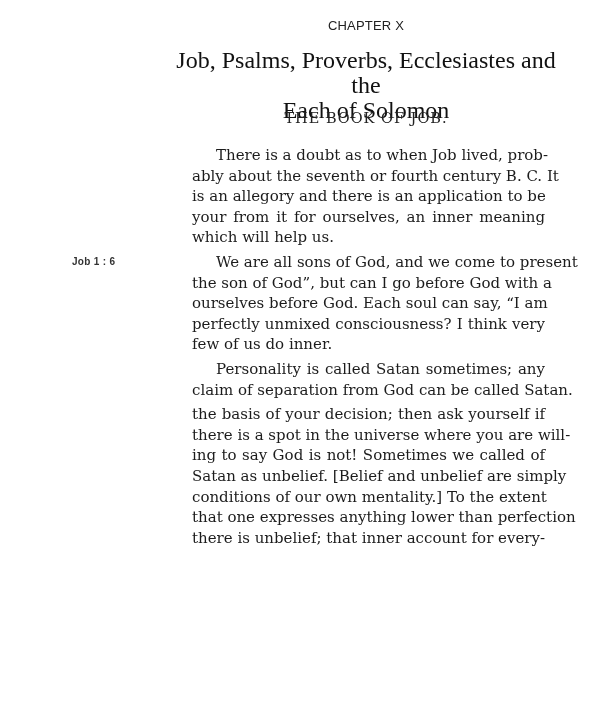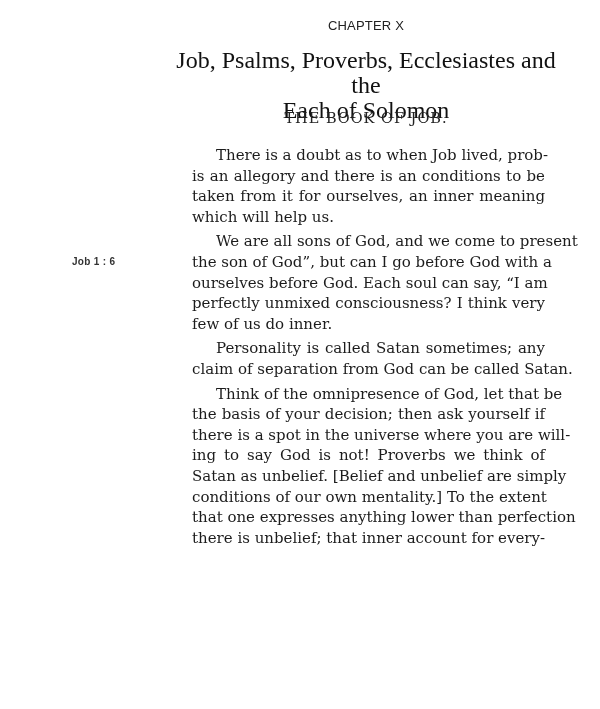--- a/index.html
+++ b/index.html
@@ -45,39 +45,39 @@
     <div>Each of Solomon</div>
   </div>
 
   <div class="subtitle">THE BOOK OF JOB.</div>
 
   <div class="margin-note">Job 1 : 6</div>
 
   <div class="body">
     <div class="para">
       <span class="line" style="padding-left:24px">There is a doubt as to when Job lived, prob-</span>
-      <span class="line">is an allegory and there is an conditions to be</span>
-      <span class="line">taken from it for ourselves, an inner meaning</span>
+      <span class="line">ably about the seventh or fourth century B. C.  It</span>
+      <span class="line">is an allegory and there is an application to be</span>
+      <span class="line">your from it for ourselves, an inner meaning</span>
       <span class="line last">which will help us.</span>
     </div>
     <div class="para">
       <span class="line" style="padding-left:24px">We are all sons of God, and we come to present</span>
       <span class="line">the son of God”, but can I go before God with a</span>
       <span class="line">ourselves before God.  Each soul can say, “I am</span>
       <span class="line">perfectly unmixed consciousness?  I think very</span>
       <span class="line last">few of us do inner.</span>
     </div>
     <div class="para">
       <span class="line" style="padding-left:24px">Personality is called Satan sometimes; any</span>
       <span class="line last">claim of separation from God can be called Satan.</span>
     </div>
     <div class="para">
-      <span class="line" style="padding-left:24px">Think of the omnipresence of God, let that be</span>
       <span class="line">the basis of your decision; then ask yourself if</span>
       <span class="line">there is a spot in the universe where you are will-</span>
-      <span class="line">ing to say God is not!  Proverbs we think of</span>
+      <span class="line">ing to say God is not!  Sometimes we called of</span>
       <span class="line">Satan as unbelief. [Belief and unbelief are simply</span>
       <span class="line">conditions of our own mentality.]  To the extent</span>
       <span class="line">that one expresses anything lower than perfection</span>
       <span class="line">there is unbelief; that inner account for every-</span>
     </div>
   </div>
 </div>
 
 </body></html>

